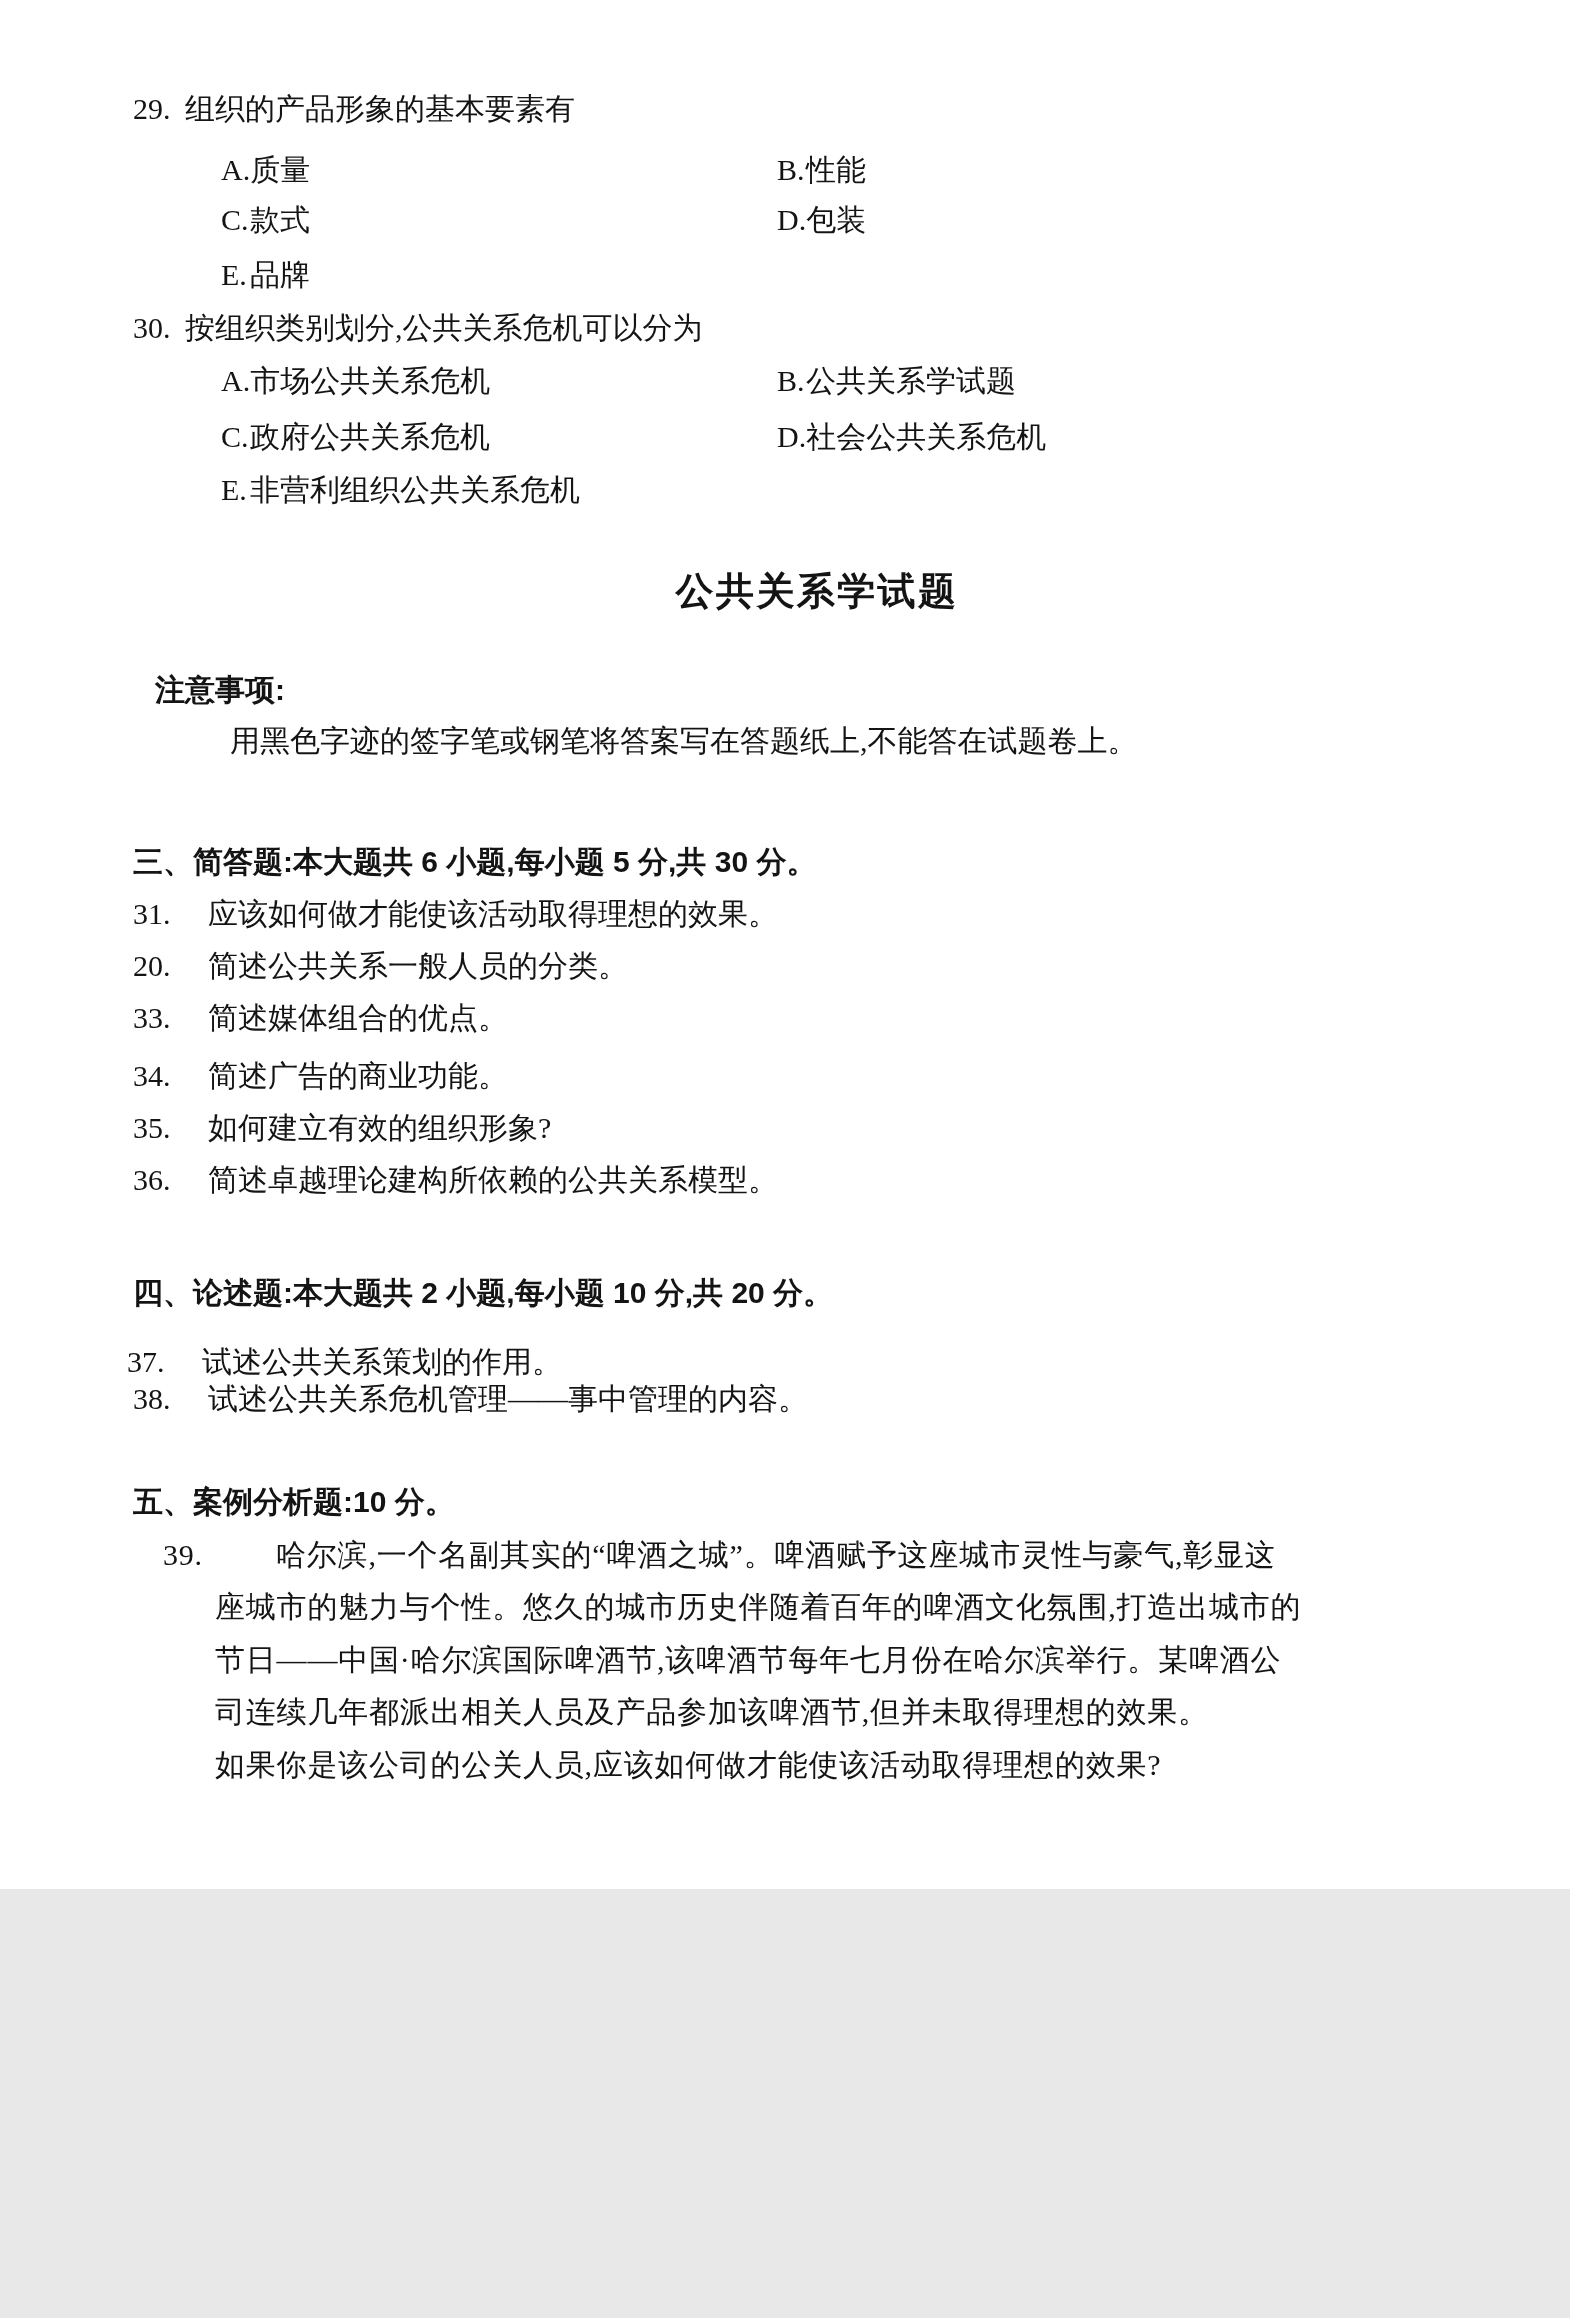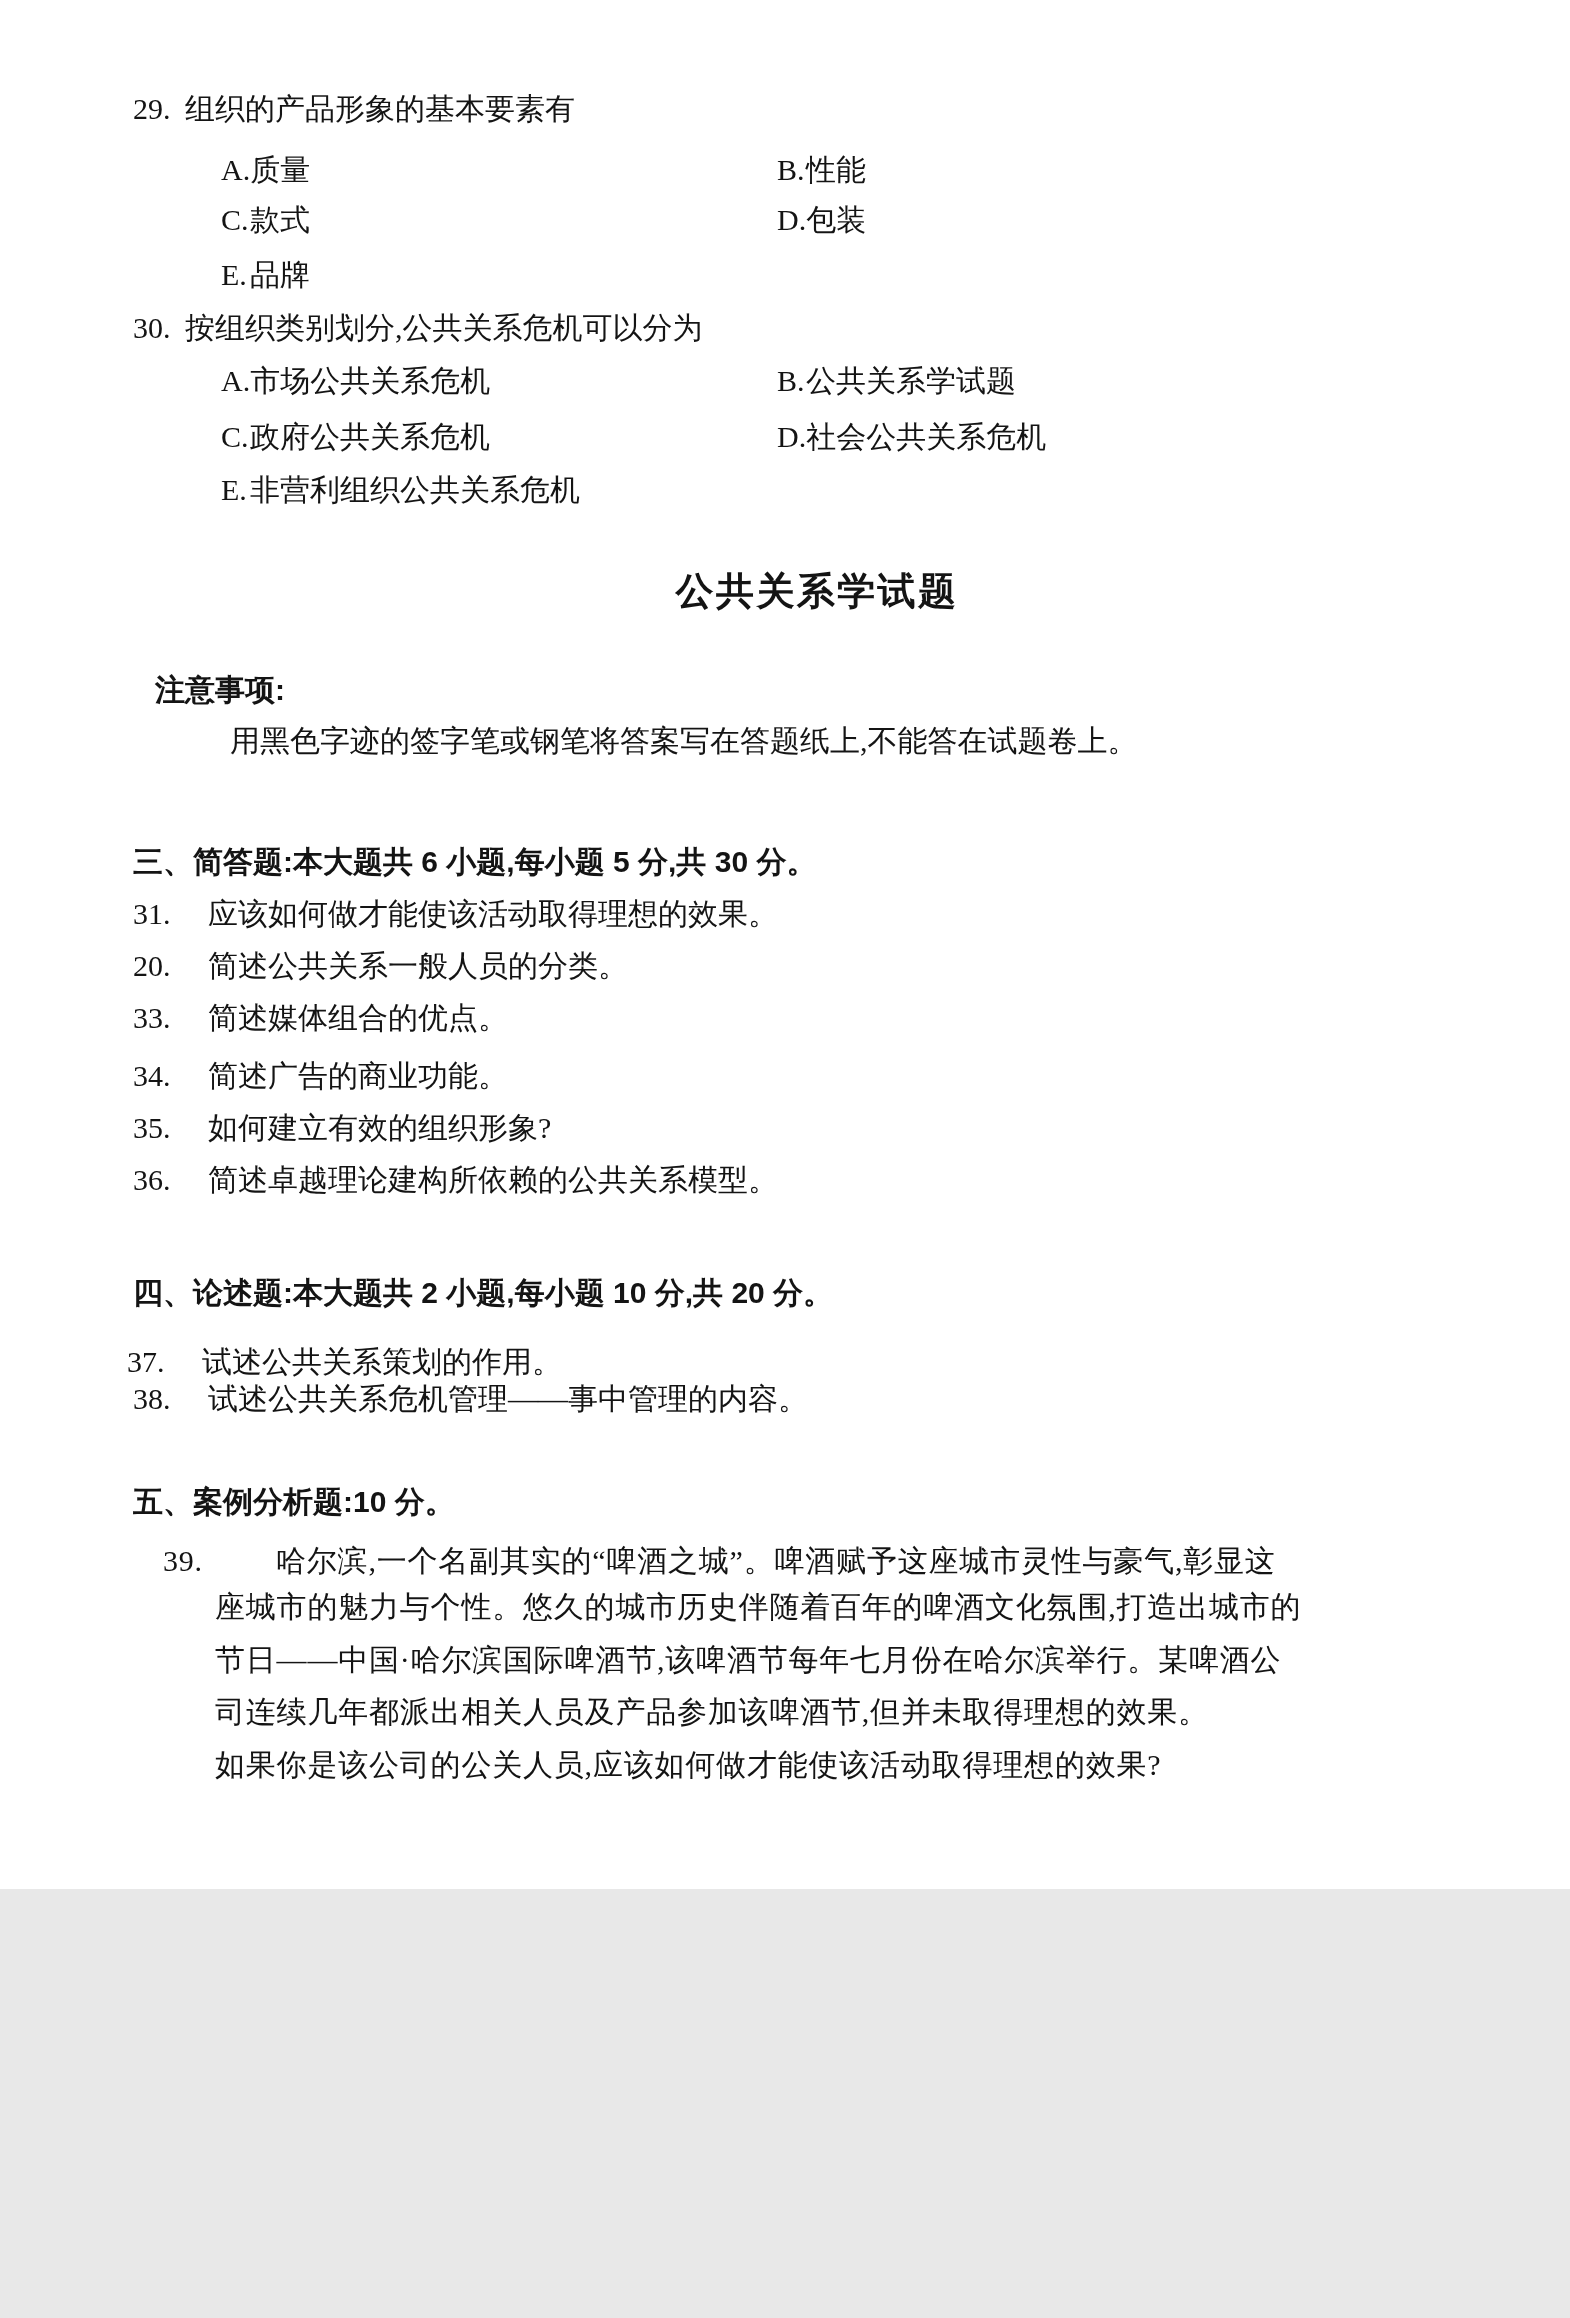--- a/index.html
+++ b/index.html
@@ -11,21 +11,21 @@
     background:#ffffff;
     color:#141414;
     font-family:"Liberation Serif","DejaVu Serif",serif;
     font-size:30px;
     line-height:1.2;
     overflow:hidden;
   }
   .abs{position:absolute;white-space:nowrap;}
   .qnum{display:inline-block;min-width:52px;}
   .qnum-item{display:inline-block;min-width:75px;}
-  .qnum-case{display:inline-block;min-width:113px;margin-top:6px;}
+  .qnum-case{display:inline-block;min-width:113px;}
   .opt-label{display:inline-block;min-width:29px;}
   .heading{
     font-family:"Liberation Sans","DejaVu Sans",sans-serif;
     font-weight:700;
   }
   .big-heading{
     font-family:"Liberation Sans","DejaVu Sans",sans-serif;
     font-weight:700;
     font-size:38px;
     letter-spacing:2.4px;

